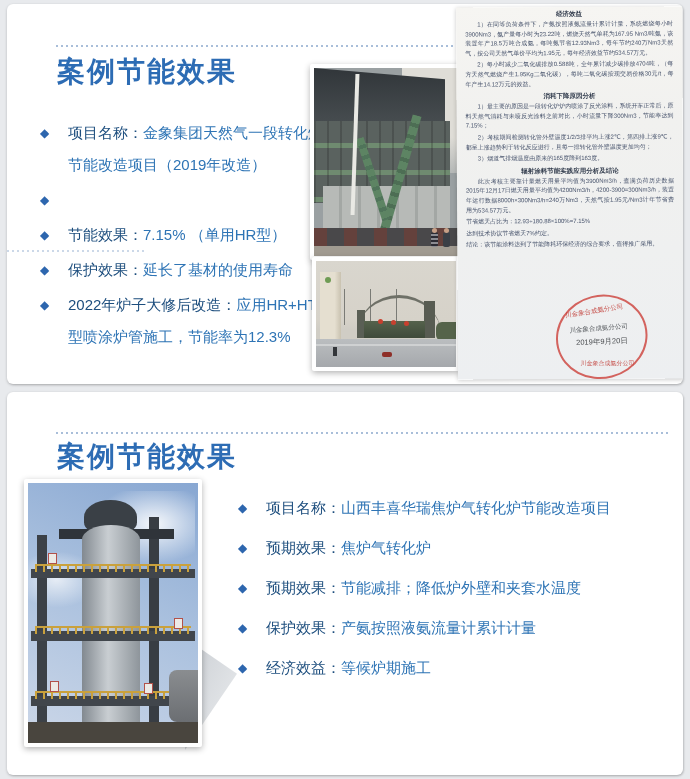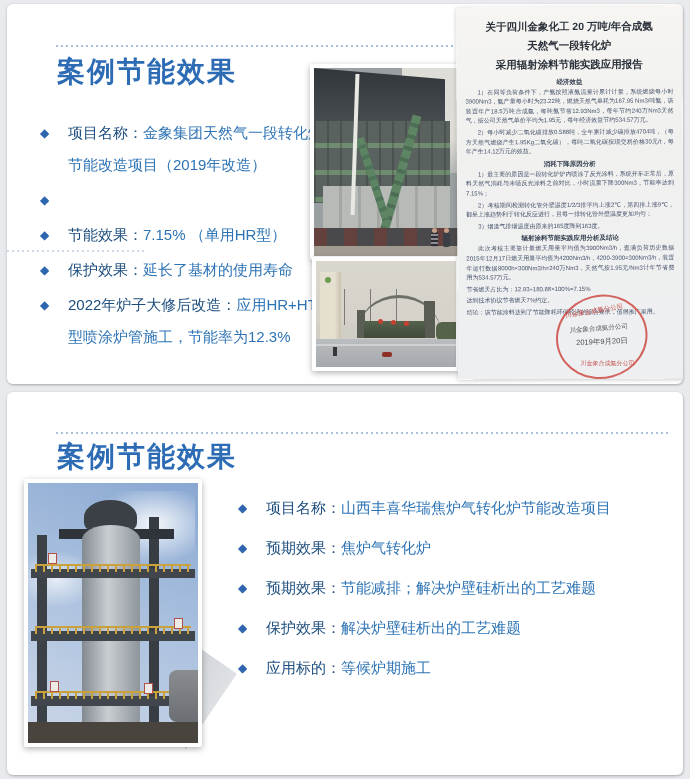--- a/index.html
+++ b/index.html
@@ -201,25 +201,20 @@
       <div class="ph2-wall"></div>
       <div class="ph2-lantern"></div>
       <div class="ph2-trees"></div>
       <div class="ph2-road"></div>
       <div class="ph2-car"></div>
       <div class="ph2-biker"></div>
     </div>
   </div>
 
   <div id="report">
-    <div class="doc-title">
-      <div>关于四川金象化工 20 万吨/年合成氨</div>
-      <div>天然气一段转化炉</div>
-      <div>采用辐射涂料节能实践应用报告</div>
-    </div>
     <div class="doc-body">
       <div class="doc-h">经济效益</div>
       <p class="doc-p">1）在同等负荷条件下，产氨按照液氨流量计累计计量，系统燃烧每小时3900Nm3，氨产量每小时为23.22吨，燃烧天然气单耗为167.95 Nm3/吨氨，该装置年产18.5万吨合成氨，每吨氨节省12.93Nm3，每年节约240万Nm3天然气，按公司天然气单价平均为1.95元，每年经济效益节约534.57万元。</p>
       <p class="doc-p">2）每小时减少二氧化碳排放0.588吨，全年累计减少碳排放4704吨，（每方天然气燃烧产生1.95Kg二氧化碳），每吨二氧化碳按现交易价格30元/t，每年产生14.12万元的效益。</p>
       <div class="doc-h">消耗下降原因分析</div>
       <p class="doc-p">1）最主要的原因是一段转化炉炉内喷涂了反光涂料，系统开车正常后，原料天然气消耗与未喷反光涂料之前对比，小时流量下降300Nm3，节能率达到7.15%；</p>
       <p class="doc-p">2）考核期间检测转化管外壁温度1/2/3排平均上涨2℃，第四排上涨9℃，都呈上涨趋势利于转化反应进行，且每一排转化管外壁温度更加均匀；</p>
       <p class="doc-p">3）烟道气排烟温度由原来的165度降到163度。</p>
       <div class="doc-h">辐射涂料节能实践应用分析及结论</div>
       <p class="doc-p">此次考核主要靠计量燃天用量平均值为3900Nm3/h，查满负荷历史数据2015年12月17日燃天用量平均值为4200Nm3/h，4200-3900=300Nm3/h，装置年运行数据8000h×300Nm3/h=240万Nm3，天然气按1.95元/Nm3计年节省费用为534.57万元。</p>
@@ -271,24 +266,24 @@
     <div class="bullet">
       <span class="diamond">◆</span>
       <span class="b-body"><b class="b-label">项目名称：</b><span class="b-val">山西丰喜华瑞焦炉气转化炉节能改造项目</span></span>
     </div>
     <div class="bullet">
       <span class="diamond">◆</span>
       <span class="b-body"><b class="b-label">预期效果：</b><span class="b-val">焦炉气转化炉</span></span>
     </div>
     <div class="bullet">
       <span class="diamond">◆</span>
-      <span class="b-body"><b class="b-label">预期效果：</b><span class="b-val">节能减排；解决炉壁硅析出的工艺难题</span></span>
-    </div>
-    <div class="bullet">
-      <span class="diamond">◆</span>
-      <span class="b-body"><b class="b-label">保护效果：</b><span class="b-val">解决炉壁硅析出的工艺难题</span></span>
-    </div>
-    <div class="bullet">
-      <span class="diamond">◆</span>
-      <span class="b-body"><b class="b-label">应用标的：</b><span class="b-val">等候炉期施工</span></span>
+      <span class="b-body"><b class="b-label">预期效果：</b><span class="b-val">节能减排；降低炉外壁和夹套水温度</span></span>
+    </div>
+    <div class="bullet">
+      <span class="diamond">◆</span>
+      <span class="b-body"><b class="b-label">保护效果：</b><span class="b-val">产氨按照液氨流量计累计计量</span></span>
+    </div>
+    <div class="bullet">
+      <span class="diamond">◆</span>
+      <span class="b-body"><b class="b-label">经济效益：</b><span class="b-val">等候炉期施工</span></span>
     </div>
   </div>
 </div>
 
 </body></html>

